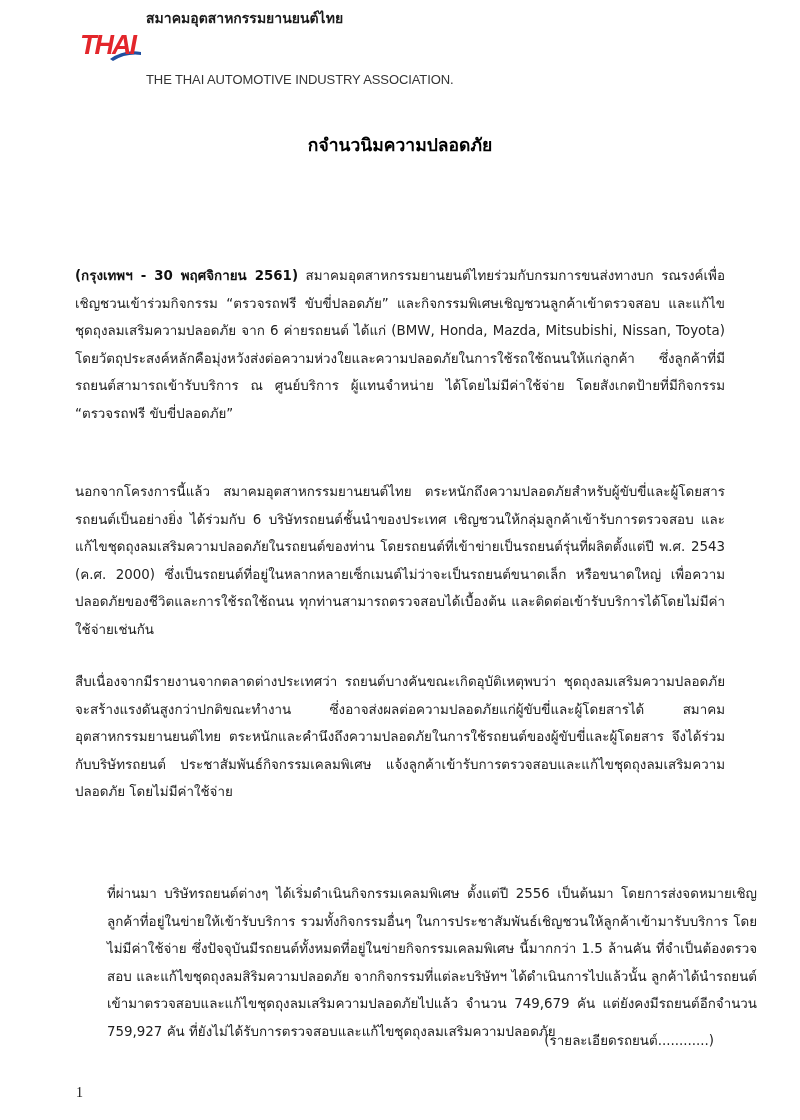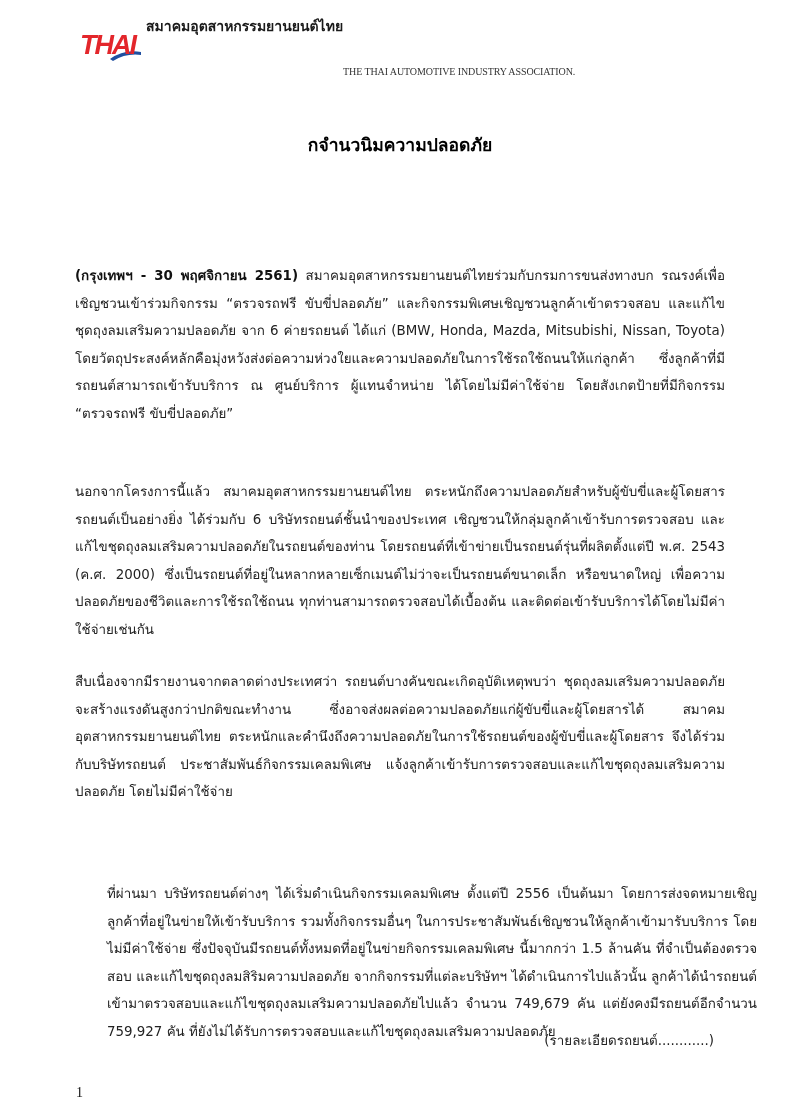--- a/index.html
+++ b/index.html
@@ -41,32 +41,32 @@
     font-style: italic;
     line-height: 30px;
   }
   .logo-mark svg {
     position: absolute;
     left: 0;
     top: 0;
   }
   .logo-text {
     display: flex;
-    flex-direction: row;
+    flex-direction: column;
     justify-content: center;
   }
   .logo-text .th {
     font-size: 14px;
     line-height: 16px;
     color: #1a1a1a;
     font-weight: bold;
   }
   .logo-text .en {
-    font-family: Liberation Serif, serif;
-    font-size: 10px;
+    font-family: Liberation Sans, sans-serif;
+    font-size: 13px;
     line-height: 11px;
     color: #333333;
     letter-spacing: -0.1px;
     margin-top: 48px;
   }
   .title {
     position: absolute;
     left: 60px;
     width: 680px;
     top: 130px;

